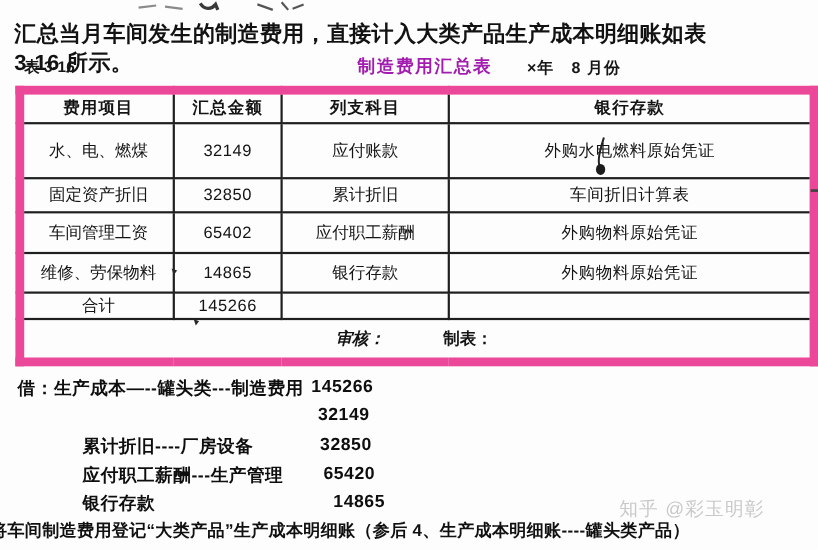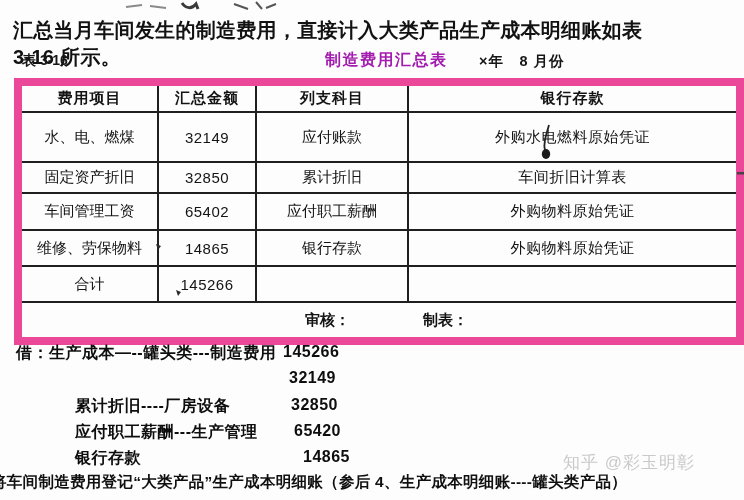--- a/index.html
+++ b/index.html
@@ -39,22 +39,22 @@
   }
   #summary-table th{font-weight:700;letter-spacing:1px;}
   #summary-table{border:8px solid #ec4899;}
   .col-item{width:140px;}
   .col-amt{width:98px;}
   .col-acct{width:152px;}
   .col-note{width:332px;}
   .cell-note{letter-spacing:.5px;}
   .amt{font-family:"Liberation Sans","DejaVu Sans",sans-serif;letter-spacing:.5px;}
   #footer-cell{position:relative;height:34px;}
-  #reviewer-label{position:absolute;left:283px;top:8px;font-size:15px;font-weight:600;}
-  #preparer-label{position:absolute;left:401px;top:8px;font-size:15px;font-weight:600;}
+  #reviewer-label{position:absolute;left:283px;top:8px;font-size:15px;font-weight:600;font-style:italic;}
+  #preparer-label{position:absolute;left:381px;top:8px;font-size:15px;font-weight:600;}
 
   
   .jline{position:absolute;left:0;width:596px;height:22px;}
   .jtext,.jamt{position:absolute;top:0;font-size:16px;font-weight:600;color:#0e0e0e;letter-spacing:.5px;white-space:nowrap;}
 
   
   #footer-note{
     left:-9px;top:472px;width:760px;
     font-size:15.5px;font-weight:600;color:#101010;letter-spacing:.3px;white-space:nowrap;
   }
@@ -116,21 +116,21 @@
     <td class="amt">65402</td>
     <td>应付职工薪酬</td>
     <td class="cell-note">外购物料原始凭证</td>
   </tr>
   <tr style="height:36px">
     <td>维修、劳保物料</td>
     <td class="amt">14865</td>
     <td>银行存款</td>
     <td class="cell-note">外购物料原始凭证</td>
   </tr>
-  <tr style="height:36px">
+  <tr style="height:24px">
     <td>合计</td>
     <td class="amt">145266</td>
     <td></td>
     <td></td>
   </tr>
   <tr style="height:34px">
     <td id="footer-cell" colspan="4">
       <span id="reviewer-label">审核：</span>
       <span id="preparer-label">制表：</span>
     </td>

